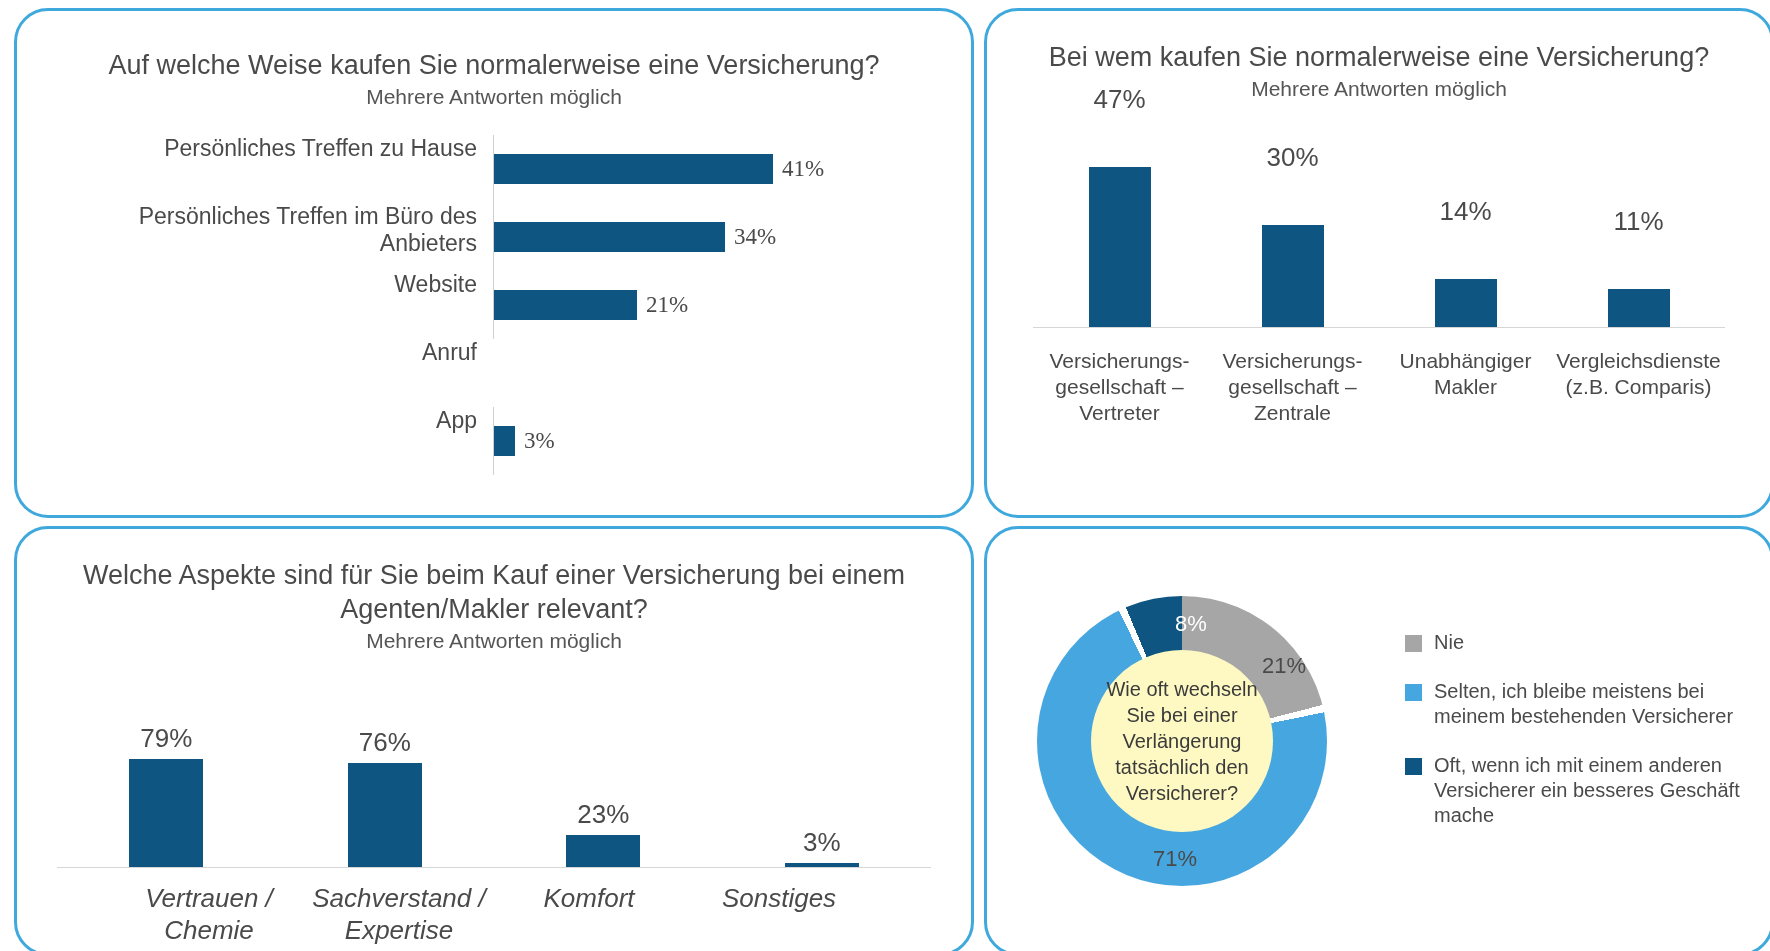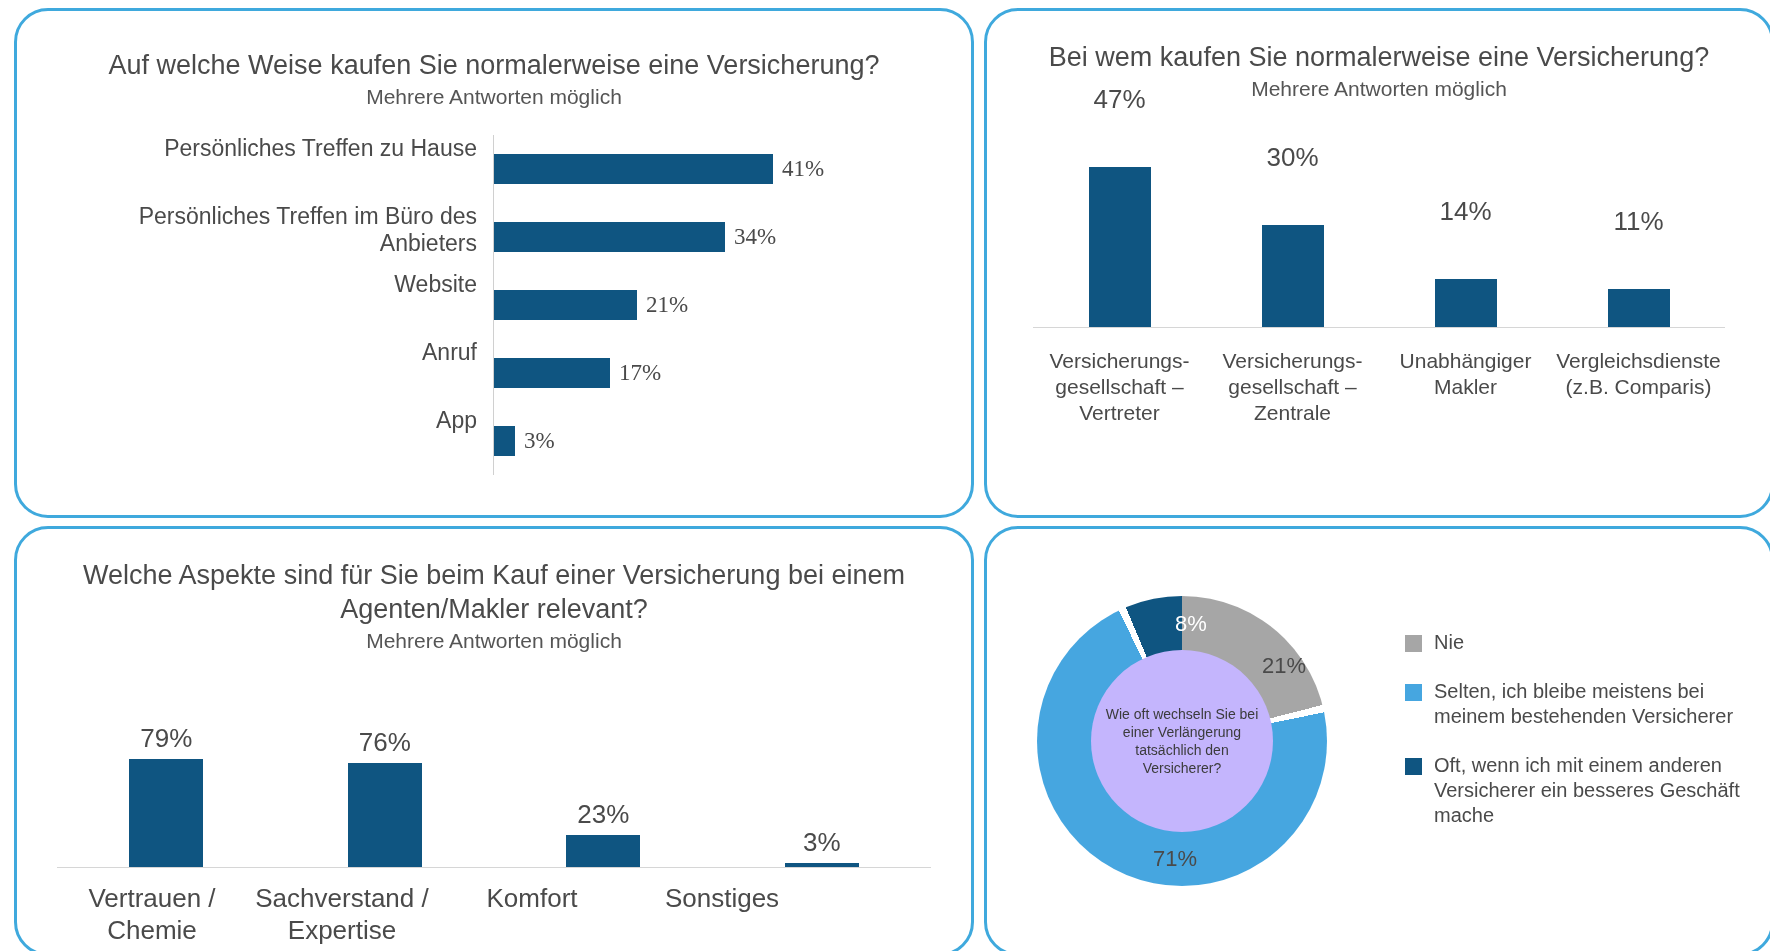--- a/index.html
+++ b/index.html
@@ -124,24 +124,25 @@
 
   #panel3 .title { margin-top: 30px; }
   #panel3 .vbar-chart {
     height: 200px;
     margin: 14px 40px 0 40px;
   }
   #panel3 .vbar-col { width: 190px; }
   #panel3 .vbar-fill { width: 74px; }
   #panel3 .cats {
     display: flex;
-    justify-content: flex-start;
+    justify-content: center;
     margin: 0 40px;
     border-top: 1px solid #d6d6d6;
     padding-top: 14px;
+    font-style: italic;
   }
   #panel3 .cat-cell { width: 190px; text-align: center; font-size: 26px; line-height: 1.25; color:#4a4a4a;}
 
   
   .donut-wrap {
     display: flex;
     align-items: center;
     height: 100%;
     padding: 0 24px;
     box-sizing: border-box;
@@ -163,26 +164,26 @@
     position: absolute;
     left: 20px; top: 5px;
     width: 290px; height: 290px;
     display: flex;
     align-items: center;
     justify-content: center;
   }
   .donut-hole-inner {
     width: 182px; height: 182px;
     border-radius: 50%;
-    background: #c4b5fd;
+    background: #fef9c3;
     display: flex;
     align-items: center;
     justify-content: center;
     text-align: center;
-    font-size: 14px;
+    font-size: 20px;
     color: #3b3b3b;
     line-height: 1.3;
     padding: 0 8px;
     box-sizing: border-box;
   }
   .donut-lbl {
     position: absolute;
     font-size: 22px;
     color: #4a4a4a;
   }
@@ -234,24 +235,20 @@
       </div>
       <div class="hbar-row">
         <div class="hbar-label">Website</div>
         <div class="hbar-track">
           <div class="hbar-fill" style="width:143px"></div>
           <div class="hbar-value">21%</div>
         </div>
       </div>
       <div class="hbar-row">
         <div class="hbar-label">Anruf</div>
-        <div class="hbar-track">
-          <div class="hbar-fill" style="width:116px"></div>
-          <div class="hbar-value">17%</div>
-        </div>
       </div>
       <div class="hbar-row">
         <div class="hbar-label">App</div>
         <div class="hbar-track">
           <div class="hbar-fill" style="width:21px"></div>
           <div class="hbar-value">3%</div>
         </div>
       </div>
     </div>
   </div>

